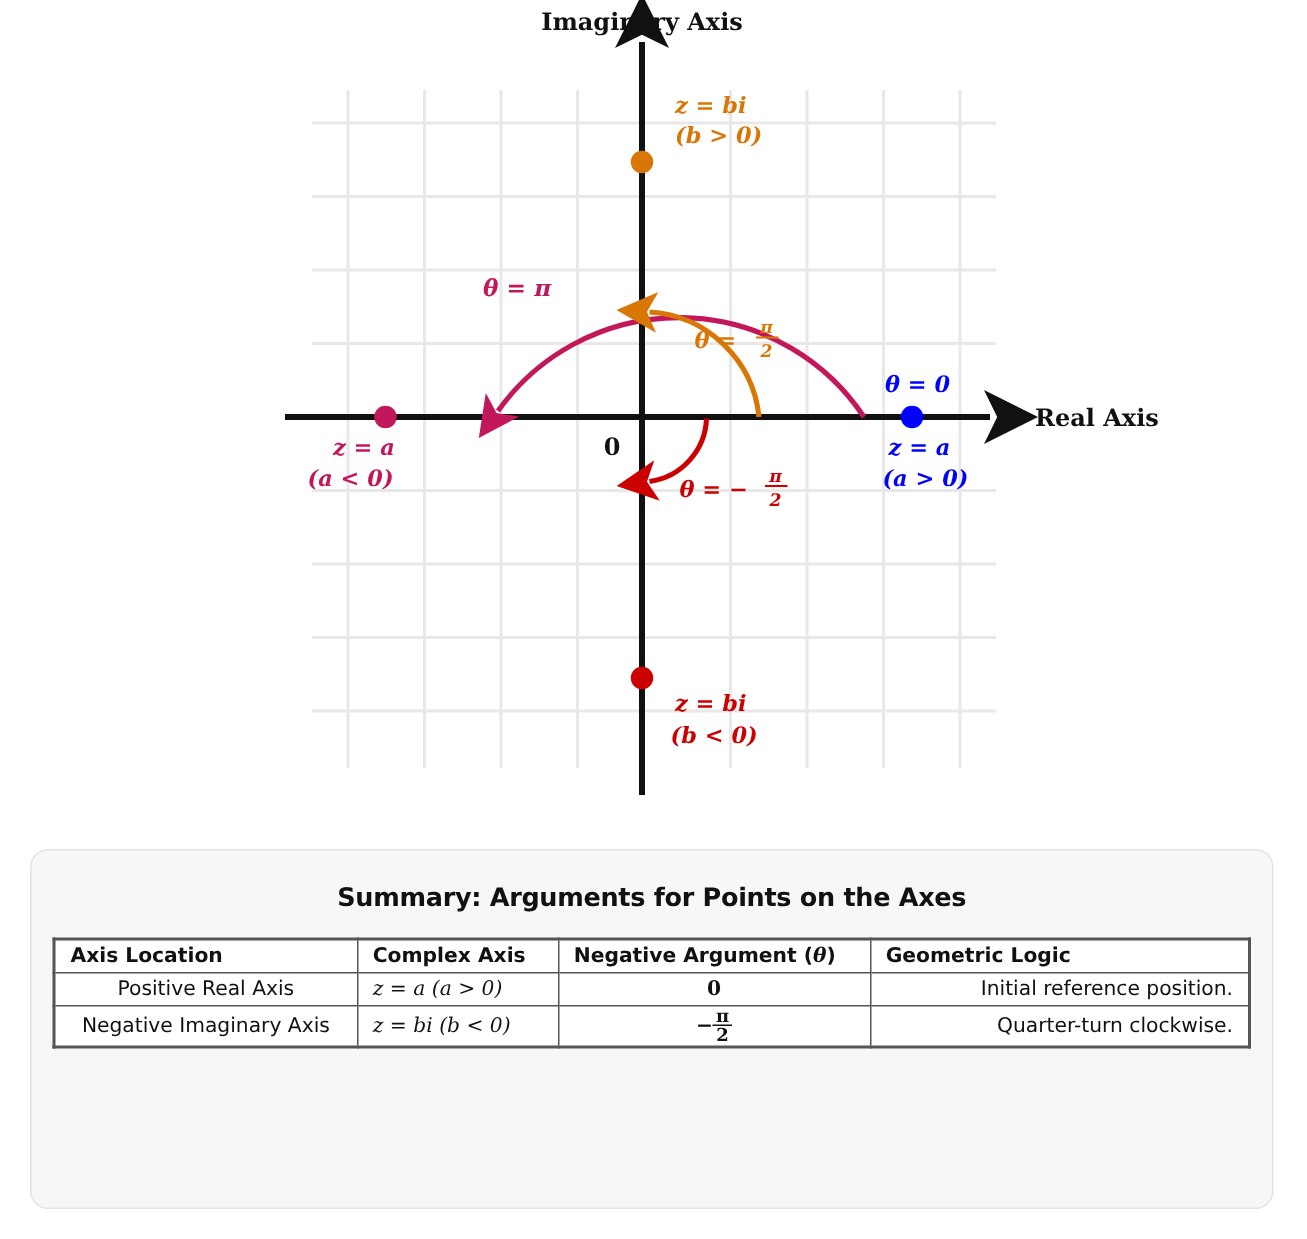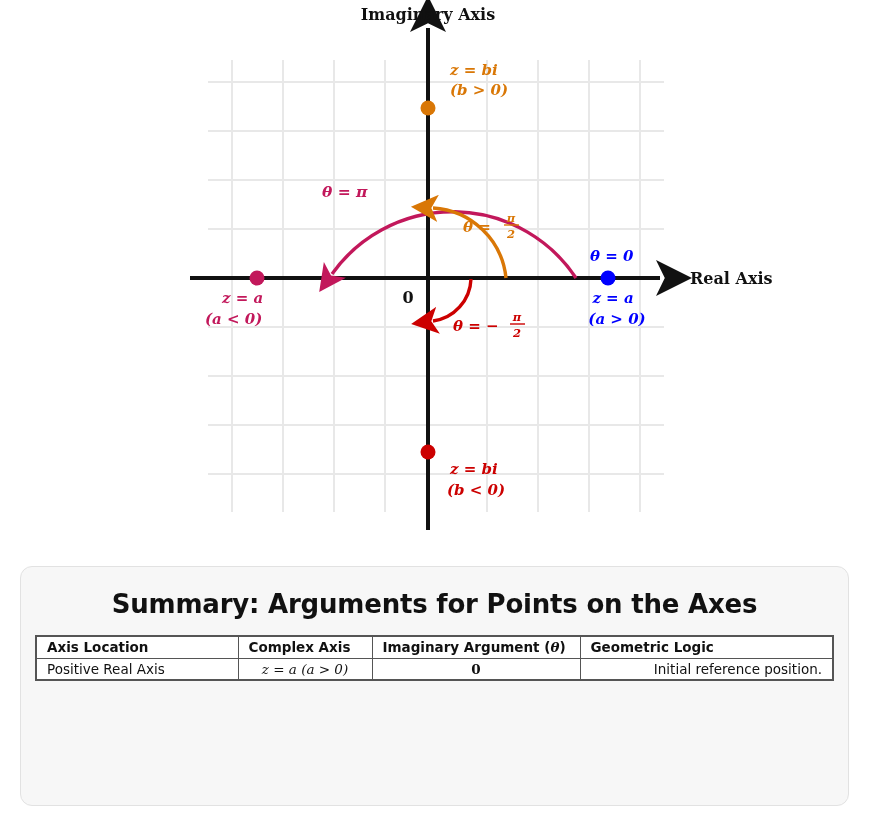--- a/index.html
+++ b/index.html
@@ -24,21 +24,21 @@
     position:absolute;left:20px;top:566px;width:829px;height:240px;
     background:#f7f7f7;
     border:1px solid #e2e2e2;
     border-radius:12px;
     box-sizing:border-box;
   }
   #summary-title{
     text-align:center;
     font-family:"DejaVu Sans","Liberation Sans",sans-serif;
     font-weight:bold;
-    font-size:26px;
+    font-size:17px;
     color:#111111;
     margin:22px 0 16px 0;
     letter-spacing:-0.2px;
   }
   #summary-table{
     border-collapse:collapse;
     margin:0 auto;
     width:797px;
     background:#ffffff;
     border:2px solid #555555;
@@ -56,36 +56,36 @@
     font-weight:bold;
     text-align:left;
     background:#ffffff;
   }
   #summary-table th.c-arg{text-align:left;}
   .col-axis{width:202px;}
   .col-form{width:134px;}
   .col-arg{width:208px;}
   .col-logic{width:253px;}
   td.cell-form{
-    text-align:center;
+    text-align:left;
     font-family:"DejaVu Serif","Liberation Serif",serif;
     font-style:italic;
     color:#444444;
     font-size:14px;
     white-space:nowrap;
   }
   td.cell-arg{
     text-align:center;
     font-family:"DejaVu Serif","Liberation Serif",serif;
     font-weight:bold;
     font-size:14px;
     color:#111111;
   }
   td.cell-logic{text-align:right;}
-  td.cell-axis{text-align:left;}
+  td.cell-axis{text-align:center;}
   .frac{display:inline-block;vertical-align:middle;text-align:center;line-height:1.05;font-size:12px;}
   .frac .num{display:block;border-bottom:1px solid #111;padding:0 2px;}
   .frac .den{display:block;padding:0 2px;}
   .neg{vertical-align:middle;}
   .thsym{font-family:"DejaVu Serif","Liberation Serif",serif;font-style:italic;}
 </style>
 </head>
 <body>
 
 <div id="diagram-wrap">
@@ -181,26 +181,32 @@
     <colgroup>
       <col class="col-axis">
         <col class="col-form">
         <col class="col-arg">
         <col class="col-logic">
     </colgroup>
     <thead>
       <tr>
         <th>Axis Location</th>
         <th>Complex Axis</th>
-        <th class="c-arg"><span>Imaginary Argument (</span><span class="thsym">θ</span><span>)</span></th>
+        <th class="c-arg"><span>Negative Argument (</span><span class="thsym">θ</span><span>)</span></th>
         <th>Geometric Logic</th>
       </tr>
     </thead>
     <tbody>
       <tr>
         <td class="cell-axis">Positive Real Axis</td>
         <td class="cell-form">z = a   (a &gt; 0)</td>
         <td class="cell-arg"><span>0</span></td>
         <td class="cell-logic">Initial reference position.</td>
       </tr>
+      <tr>
+        <td class="cell-axis">Negative Imaginary Axis</td>
+        <td class="cell-form">z = bi   (b &lt; 0)</td>
+        <td class="cell-arg"><span class="neg">−</span><span class="frac"><span class="num">π</span><span class="den">2</span></span></td>
+        <td class="cell-logic">Quarter-turn clockwise.</td>
+      </tr>
     </tbody>
   </table>
 </div>
 
 </body></html>

